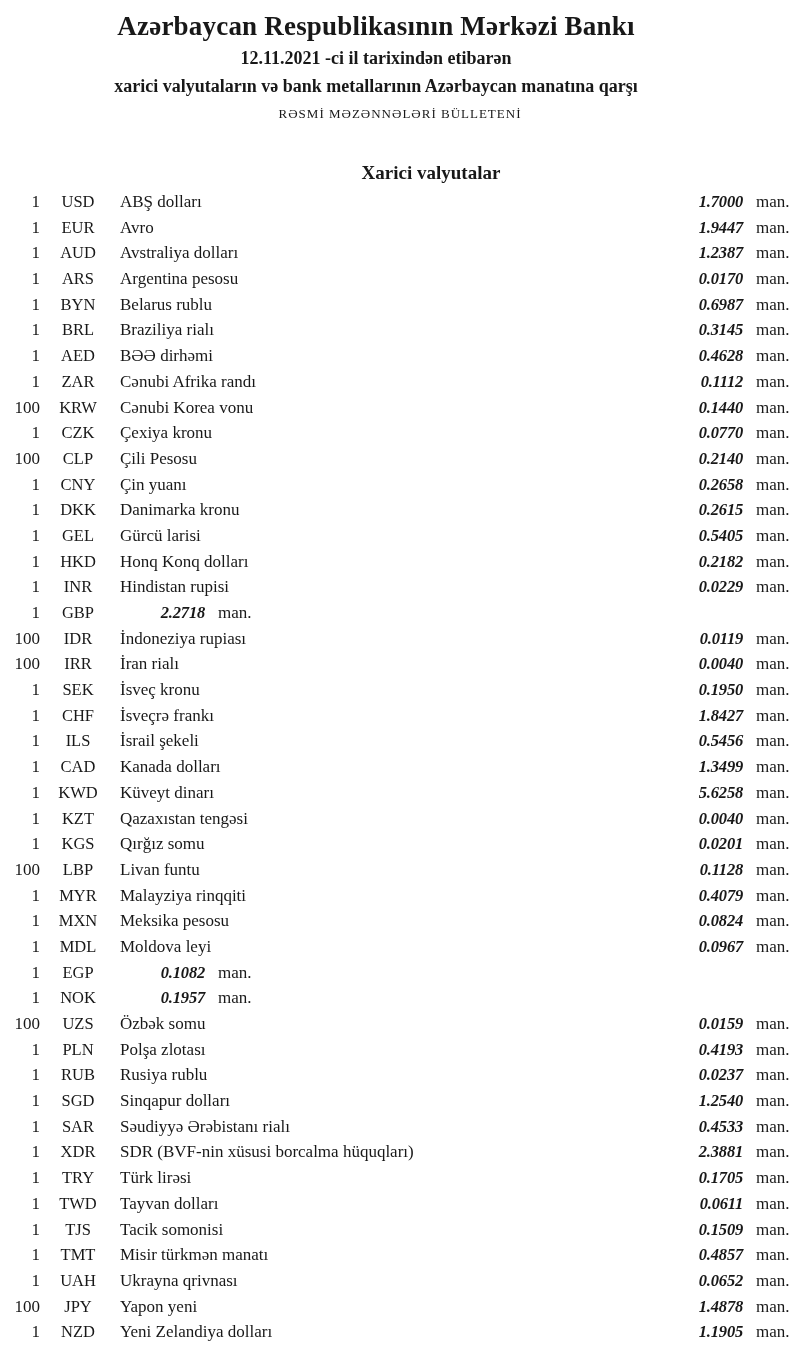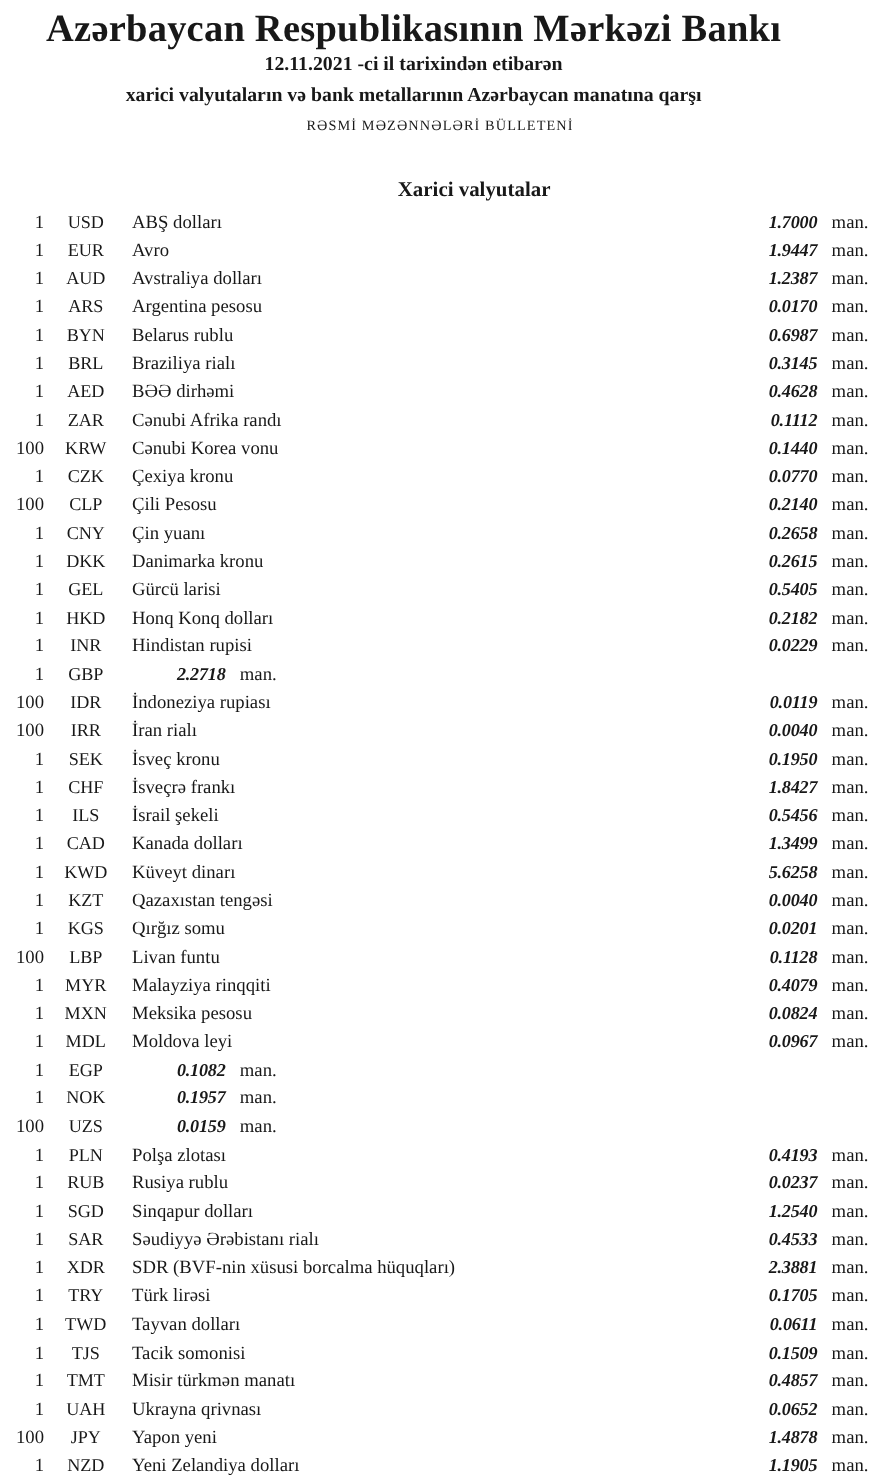--- a/index.html
+++ b/index.html
@@ -17,21 +17,21 @@
     font-family: "Liberation Serif", "DejaVu Serif", serif;
     overflow: hidden;
   }
   
   .doc-header {
     padding-top: 8px;
     padding-right: 48px; 
     text-align: center;
   }
   .bank-name {
-    font-size: 35px;
+    font-size: 27px;
     font-weight: bold;
     line-height: 36px;
     letter-spacing: 0.2px;
   }
   .date-line {
     font-size: 18px;
     font-weight: bold;
     line-height: 28px;
   }
   .subject-line {
@@ -332,20 +332,21 @@
       </div>
       <div class="row">
         <span class="cell-qty">1</span>
         <span class="cell-code">NOK</span>
         <span class="cell-rate">0.1957</span>
         <span class="cell-unit">man.</span>
       </div>
       <div class="row">
         <span class="cell-qty">100</span>
         <span class="cell-code">UZS</span>
+        <span class="cell-name">Özbək somu</span>
         <span class="cell-rate">0.0159</span>
         <span class="cell-unit">man.</span>
       </div>
       <div class="row">
         <span class="cell-qty">1</span>
         <span class="cell-code">PLN</span>
         <span class="cell-name">Polşa zlotası</span>
         <span class="cell-rate">0.4193</span>
         <span class="cell-unit">man.</span>
       </div>

